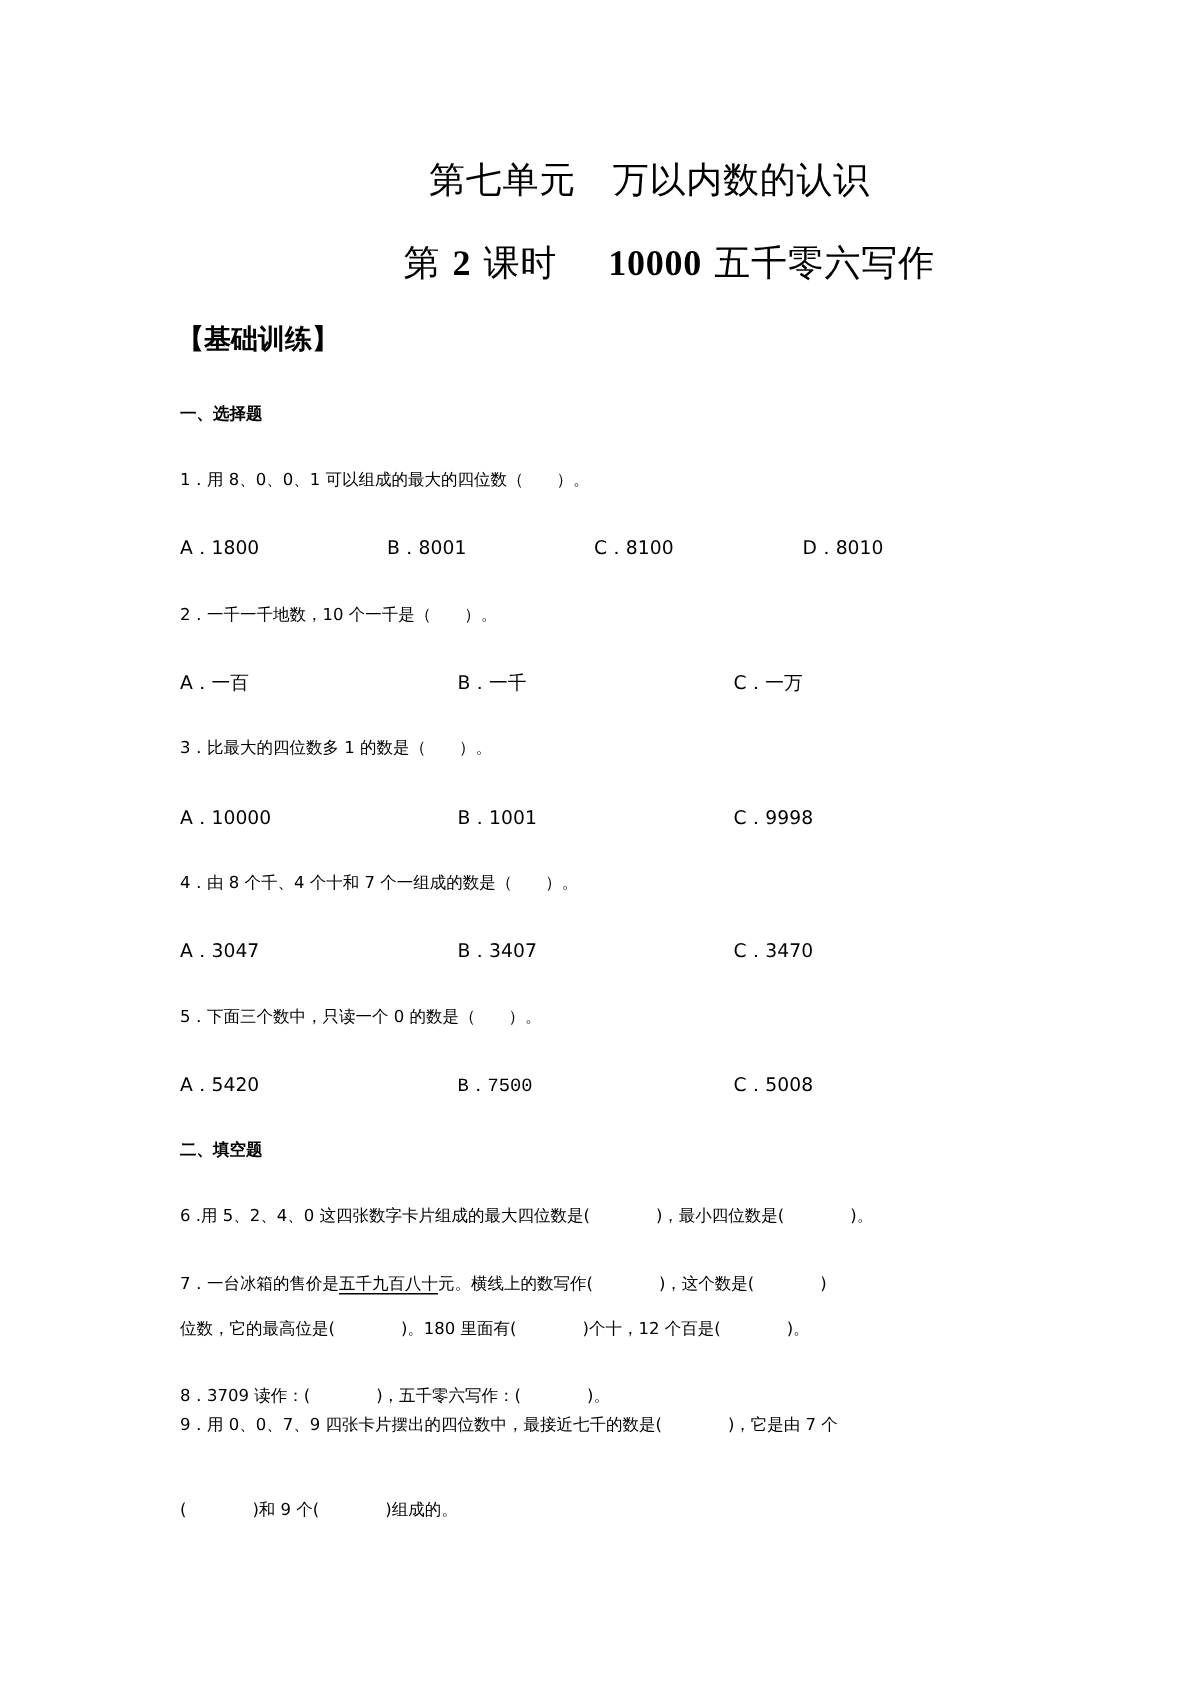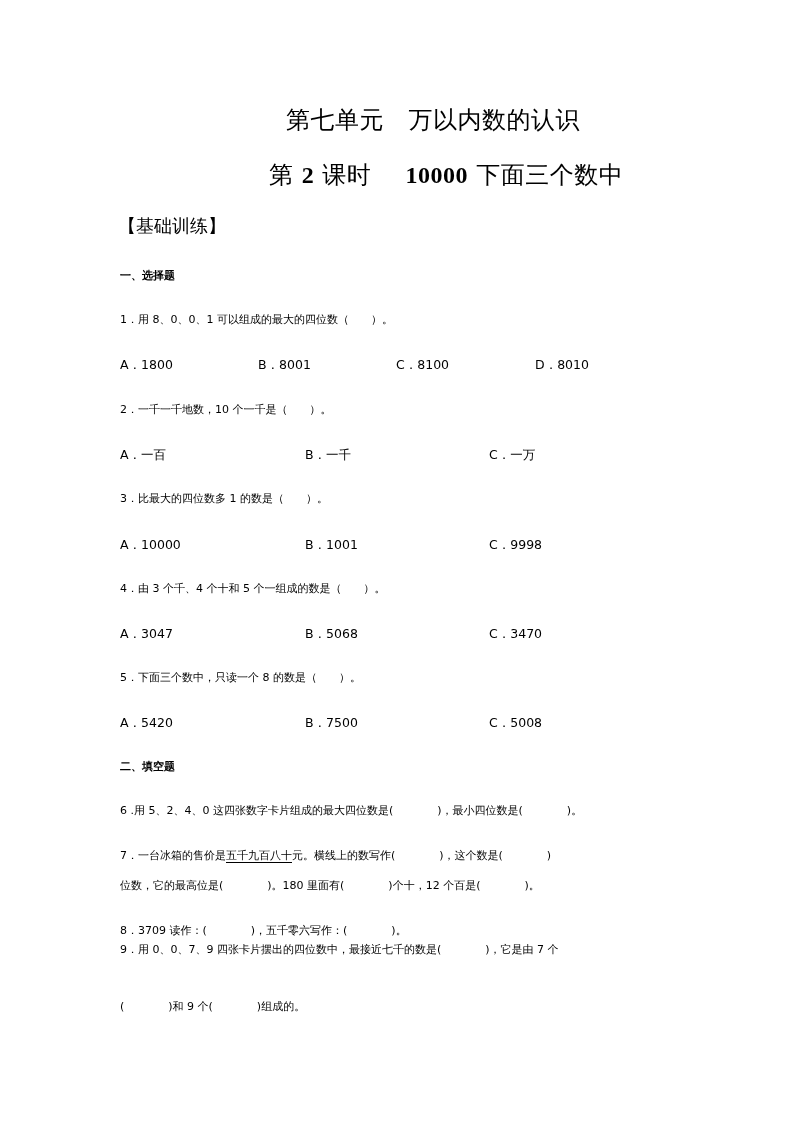--- a/index.html
+++ b/index.html
@@ -1,36 +1,36 @@
 <!DOCTYPE html>
 <html><head>
 <meta charset="utf-8">
 <style>
   html, body { margin: 0; padding: 0; background: #ffffff; }
   body { width: 793px; height: 1122px; position: relative; overflow: hidden; color: #000; font-family: "DejaVu Serif", "Liberation Serif", serif; }
   .abs { position: absolute; white-space: nowrap; }
   .title { font-family: "DejaVu Serif", "Liberation Serif", serif; font-size: 24px; letter-spacing: 0.5px; }
   .title b { font-weight: bold; font-family: "Liberation Serif", serif; }
-  .section-head { font-size: 18px; font-family: "DejaVu Sans", sans-serif; }
+  .section-head { font-size: 18px; font-family: "DejaVu Sans", sans-serif; font-weight: bold; }
   .part-head { font-size: 11px; font-weight: bold; font-family: "DejaVu Sans", sans-serif; }
   .q { font-size: 11px; font-family: "DejaVu Sans", sans-serif; }
   .opt { font-size: 12.5px; font-family: "DejaVu Sans", sans-serif; }
   .ul { text-decoration: underline; text-underline-offset: 3px; }
 </style>
 </head>
 <body>
 
 <div class="abs title" style="left:286px; top:104px;">第七单元　万以内数的认识</div>
 <div class="abs title" style="left:269px; top:159px;">
   <span>第</span>
   <b>2</b>
   <span>课时</span>
   <span style="display:inline-block;width:18px;"></span>
   <b>10000</b>
-  <span>下面三个数中</span>
+  <span>五千零六写作</span>
 </div>
 
 <div class="abs section-head" style="left:118px; top:214px;">【基础训练】</div>
 
 <div class="abs part-head" style="left:120px; top:268px;">一、选择题</div>
 
 <div class="abs q" style="left:120px; top:312px;">1．用 8、0、0、1 可以组成的最大的四位数（　　）。</div>
 <div class="abs opt" style="left:120px; top:357px;">A．1800</div>
 <div class="abs opt" style="left:258px; top:357px;">B．8001</div>
 <div class="abs opt" style="left:396px; top:357px;">C．8100</div>
@@ -39,28 +39,28 @@
 <div class="abs q" style="left:120px; top:402px;">2．一千一千地数，10 个一千是（　　）。</div>
 <div class="abs opt" style="left:120px; top:447px;">A．一百</div>
 <div class="abs opt" style="left:305px; top:447px;">B．一千</div>
 <div class="abs opt" style="left:489px; top:447px;">C．一万</div>
 
 <div class="abs q" style="left:120px; top:491px;">3．比最大的四位数多 1 的数是（　　）。</div>
 <div class="abs opt" style="left:120px; top:537px;">A．10000</div>
 <div class="abs opt" style="left:305px; top:537px;">B．1001</div>
 <div class="abs opt" style="left:489px; top:537px;">C．9998</div>
 
-<div class="abs q" style="left:120px; top:581px;">4．由 3 个千、4 个十和 5 个一组成的数是（　　）。</div>
+<div class="abs q" style="left:120px; top:581px;">4．由 8 个千、4 个十和 7 个一组成的数是（　　）。</div>
 <div class="abs opt" style="left:120px; top:626px;">A．3047</div>
-<div class="abs opt" style="left:305px; top:626px;">B．5068</div>
+<div class="abs opt" style="left:305px; top:626px;">B．3407</div>
 <div class="abs opt" style="left:489px; top:626px;">C．3470</div>
 
-<div class="abs q" style="left:120px; top:670px;">5．下面三个数中，只读一个 8 的数是（　　）。</div>
+<div class="abs q" style="left:120px; top:670px;">5．下面三个数中，只读一个 0 的数是（　　）。</div>
 <div class="abs opt" style="left:120px; top:715px;">A．5420</div>
-<div class="abs opt" style="left:305px; top:715px;">B．7500</div>
+<div class="abs opt" style="left:305px; top:715px;font-family:Liberation Mono, monospace;">B．7500</div>
 <div class="abs opt" style="left:489px; top:715px;">C．5008</div>
 
 <div class="abs part-head" style="left:120px; top:759px;">二、填空题</div>
 
 <div class="abs q" style="left:120px; top:803px;">6 .用 5、2、4、0 这四张数字卡片组成的最大四位数是(　　　　)，最小四位数是(　　　　)。</div>
 
 <div class="abs q" style="left:120px; top:848px;">
   <span>7．一台冰箱的售价是</span><span class="ul">五千九百八十</span><span>元。横线上的数写作(　　　　)，这个数是(　　　　)</span>
 </div>
 <div class="abs q" style="left:120px; top:878px;">位数，它的最高位是(　　　　)。180 里面有(　　　　)个十，12 个百是(　　　　)。</div>

